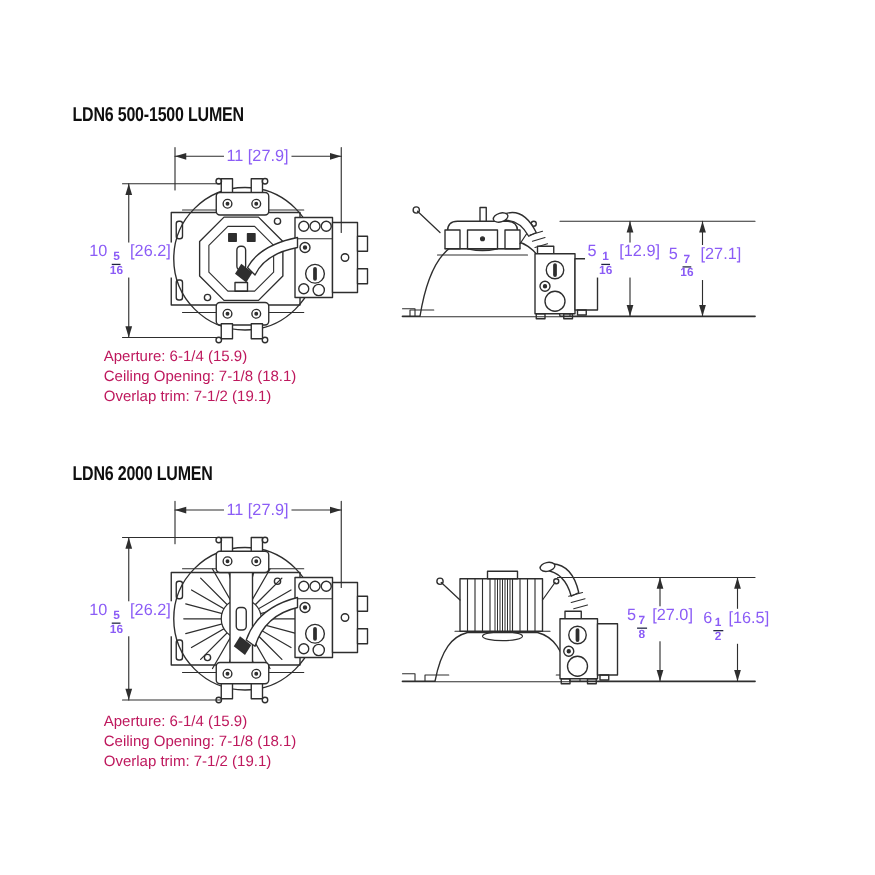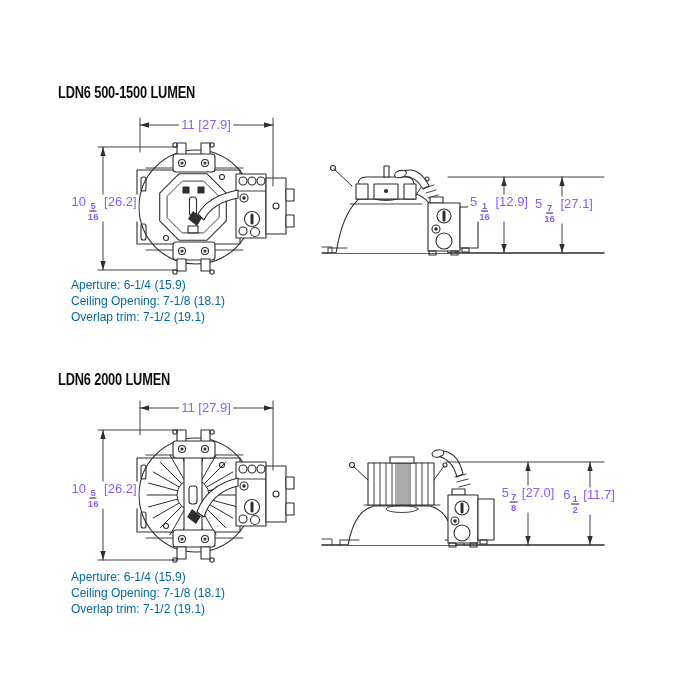--- a/index.html
+++ b/index.html
@@ -8,22 +8,23 @@
     font-family:"Liberation Sans", sans-serif;overflow:hidden;
   }
   .page{position:absolute;inset:0;}
   svg{position:absolute;left:0;top:0;}
   .title{
     position:absolute;font-weight:bold;font-size:16px;color:#0f0f0f;
     letter-spacing:-0.2px;transform:scaleX(.8);transform-origin:left top;
     white-space:nowrap;
   }
   .notes{
-    position:absolute;font-size:12px;color:#0369a1;line-height:16px;
+    position:absolute;font-size:12px;color:#be185d;line-height:16px;
     white-space:nowrap;
+    margin-left:12px;
   }
   .dimlabel{
     position:absolute;font-size:13px;color:#8b5cf6;background:#ffffff;
     padding:0 2px;white-space:nowrap;transform:translate(-50%,-50%);
     line-height:1.1;
   }
   .frac{
     display:inline-flex;flex-direction:column;align-items:center;
     font-size:9.5px;line-height:1.05;vertical-align:-3px;font-weight:600;
     margin:0 1px;
@@ -342,21 +343,21 @@
       </span> <span class="metric">[26.2]</span></div>
 
   <div class="dimlabel" style="left:528px;top:499px"><span class="whole">5</span><span class="frac">
         <span class="num">7</span>
         <span class="den">8</span>
       </span> <span class="metric">[27.0]</span></div>
 
   <div class="dimlabel" style="left:589px;top:501px"><span class="whole">6</span><span class="frac">
         <span class="num">1</span>
         <span class="den">2</span>
-      </span> <span class="metric">[11.7]</span></div>
+      </span> <span class="metric">[16.5]</span></div>
 
   <div class="notes" style="left:71px;top:569px">
     <div>Aperture: 6-1/4 (15.9)</div>
     <div>Ceiling Opening: 7-1/8 (18.1)</div>
     <div>Overlap trim: 7-1/2 (19.1)</div>
   </div>
 
 </div>
 
 </body></html>

